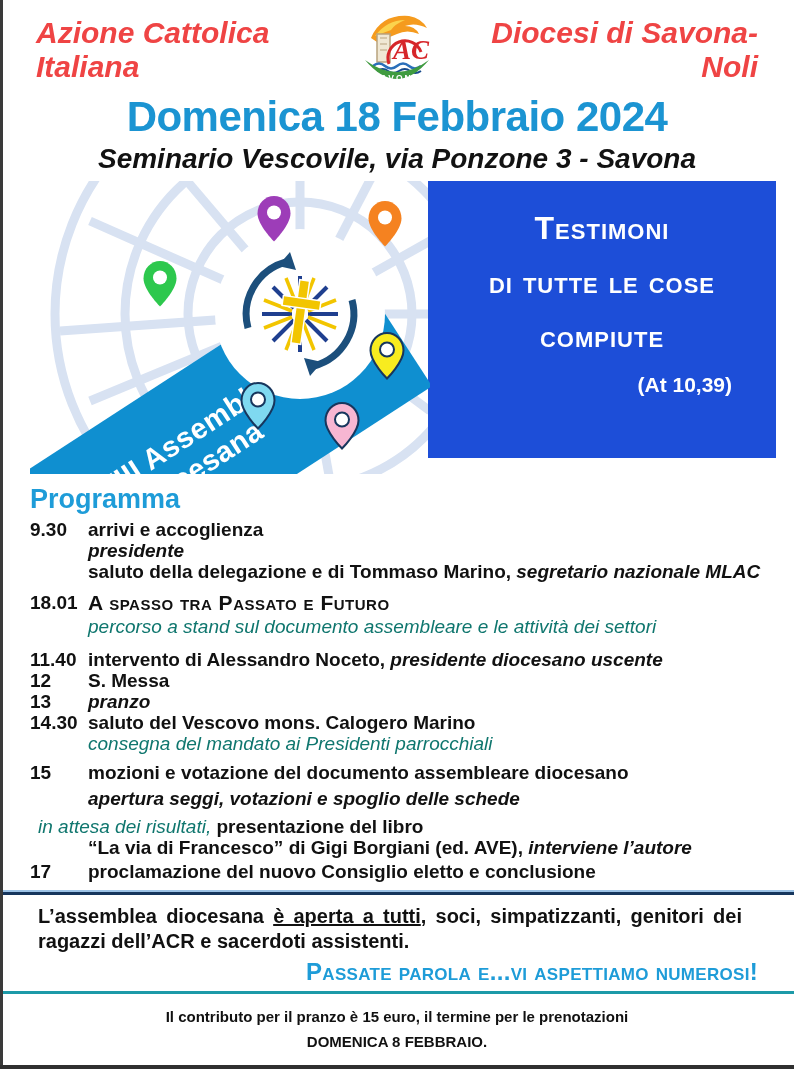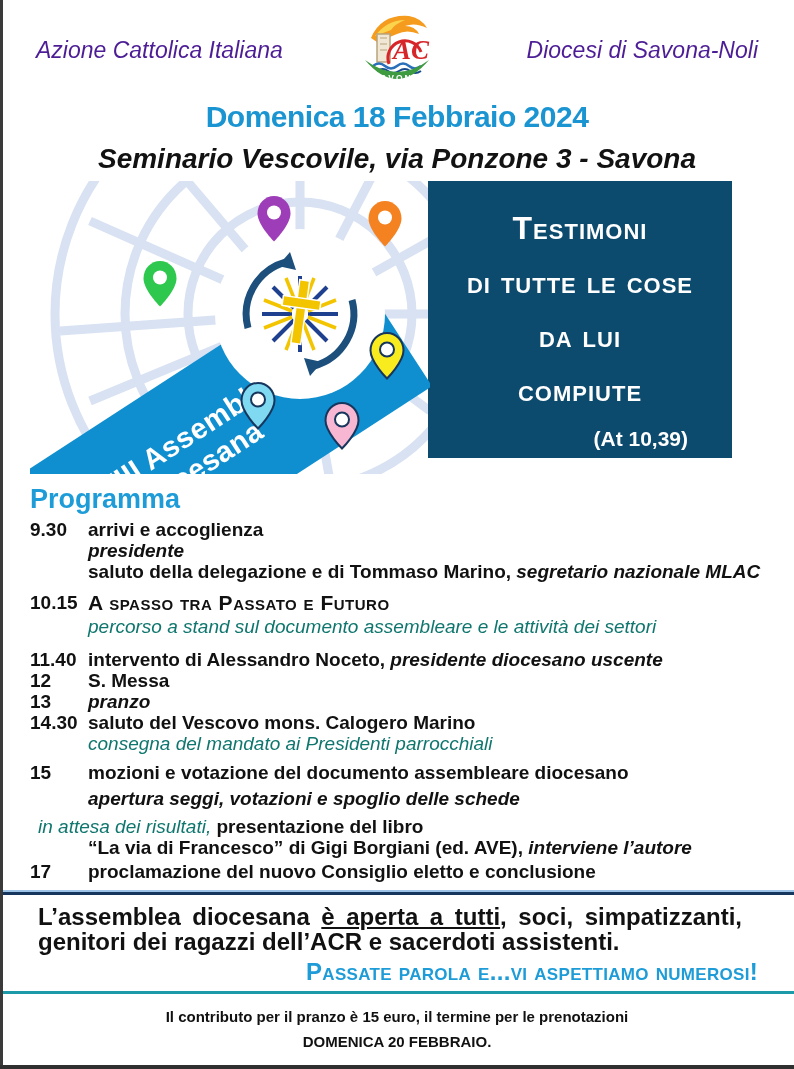--- a/index.html
+++ b/index.html
@@ -7,26 +7,26 @@
     width:794px;height:1069px;position:relative;overflow:hidden;
     background:#ffffff;
     font-family:"Liberation Sans", sans-serif;
     color:#111;
   }
   .edge-left{position:absolute;left:0;top:0;width:3px;height:100%;background:#3a3a3a;z-index:50;}
   .edge-bottom{position:absolute;left:0;bottom:0;width:100%;height:4px;background:#303030;z-index:50;}
 
   
   .top-row{display:flex;align-items:center;padding:10px 36px 0 36px;height:80px;}
-  .top-label{flex:1;font-size:23px;font-weight:normal;font-style:italic;color:#4c1d95;}
+  .top-label{flex:1;font-size:30px;font-weight:bold;font-style:italic;color:#ef4444;}
   .top-label.right{text-align:right;}
   .logo-wrap{width:84px;display:flex;justify-content:center;}
 
   .event-title{
-    text-align:center;font-size:30px;font-weight:bold;color:#1b94d2;
+    text-align:center;font-size:42px;font-weight:bold;color:#1b94d2;
     letter-spacing:-0.5px;margin-top:4px;line-height:46px;
   }
   .event-location{
     text-align:center;font-size:28px;font-weight:bold;font-style:italic;color:#121212;
     margin-top:2px;line-height:33px;
   }
 
   
   .hero{position:relative;height:293px;margin-top:6px;}
   .map{position:absolute;left:30px;top:0;width:400px;height:293px;overflow:hidden;background:#fff;}
@@ -38,40 +38,40 @@
   }
   .banner div{color:#fff;font-size:29px;font-weight:bold;line-height:33px;letter-spacing:0.5px;}
   .cutout{
     position:absolute;left:185px;top:48px;width:170px;height:170px;border-radius:50%;
     background:#fff;z-index:3;
   }
   .emblem{position:absolute;left:205px;top:68px;z-index:4;}
   .pin{position:absolute;z-index:5;}
 
   .quote-box{
-    position:absolute;left:428px;top:0;width:304px;height:277px;background:#0c4a6e;
+    position:absolute;left:428px;top:0;width:348px;height:277px;background:#1d4ed8;
     color:#fff;text-align:center;padding-top:20px;box-sizing:border-box;
   }
   .quote-line{font-weight:bold;font-variant:small-caps;font-size:32px;line-height:54px;letter-spacing:1px;}
   .quote-ref{font-weight:bold;font-size:21px;text-align:right;padding-right:44px;margin-top:10px;}
 
   
   .prog-heading{margin:10px 0 4px 30px;font-size:27px;font-weight:bold;color:#1e9cd8;}
   .prog-rows{padding-left:30px;padding-right:20px;font-size:19px;}
   .prow{display:grid;grid-template-columns:58px 1fr;line-height:21px;}
   .prow .ptime{font-weight:bold;}
   .prow .pfull{grid-column:1 / 3;padding-left:8px;}
   .sg-b{font-weight:bold;}
   .sg-bi{font-weight:bold;font-style:italic;}
   .sg-li{font-style:italic;color:#0f766e;font-weight:normal;}
   .sg-sc{font-weight:bold;font-variant:small-caps;font-size:21px;letter-spacing:0.5px;}
   .sg-bu{font-weight:bold;text-decoration:underline;}
 
   .rule-double{margin-top:8px;height:0;border-top:2px solid #9dc3e6;border-bottom:3px solid #17365d;}
-  .note{padding:9px 52px 0 38px;font-size:24px;font-weight:bold;line-height:25px;text-align:justify;}
+  .note{padding:9px 52px 0 38px;font-size:20px;font-weight:bold;line-height:25px;text-align:justify;}
   .callout{
     padding-right:36px;text-align:right;color:#1e9cd8;font-weight:bold;
     font-variant:small-caps;font-size:24px;margin-top:4px;letter-spacing:0.3px;
   }
   .rule-teal{margin-top:5px;border-top:3px solid #1d9aa8;}
   .contribution{margin-top:10px;text-align:center;font-size:15px;font-weight:bold;line-height:25px;}
   .info-heading{margin:16px 0 2px 30px;font-size:24px;font-weight:bold;color:#1e9cd8;}
 </style>
 </head>
 <body>
@@ -187,42 +187,41 @@
         <div class="pin" style="left: 293px; top: 221px;"><svg width="38" height="48" viewBox="0 0 36 48">
             <path d="M18 1 C9 1 1.5 8.5 1.5 18.5 c0 11.5 16.5 28 16.5 28 s16.5-16.5 16.5-28 C34.5 8.5 27 1 18 1 z" fill="#f7b6d2" stroke="#17365d" stroke-width="2"></path>
             <circle cx="18" cy="17.5" r="7" fill="#ffffff" stroke="#17365d" stroke-width="2"></circle>
           </svg></div>
       </div>
   </div>
 
   <div class="quote-box">
     <div class="quote-line">Testimoni</div>
     <div class="quote-line">di tutte le cose</div>
-    <div class="quote-line">da lui</div>
     <div class="quote-line">compiute</div>
     <div class="quote-ref">(At 10,39)</div>
   </div>
 </div>
 
 <div class="prog-heading">Programma</div>
 <div class="prog-rows" id="prog-rows">
     <div class="prow">
       <span class="ptime">9.30</span>
       <span><span class="sg-b">arrivi e accoglienza</span></span>
     </div>
     <div class="prow">
       <span class="ptime"></span>
       <span><span class="sg-bi">presidente</span></span>
     </div>
     <div class="prow">
       <span class="ptime"></span>
       <span><span class="sg-b">saluto della delegazione e di Tommaso Marino,</span><span class="sg-bi"> segretario nazionale MLAC</span></span>
     </div>
     <div class="prow" style="margin-top: 10px;">
-      <span class="ptime">10.15</span>
+      <span class="ptime">18.01</span>
       <span><span class="sg-sc">A spasso tra Passato e Futuro</span></span>
     </div>
     <div class="prow" style="margin-top: 2px;">
       <span class="ptime"></span>
       <span><span class="sg-li">percorso a stand sul documento assembleare e le attività dei settori</span></span>
     </div>
     <div class="prow" style="margin-top: 12px;">
       <span class="ptime">11.40</span>
       <span><span class="sg-b">intervento di Alessandro Noceto,</span><span class="sg-bi"> presidente diocesano uscente</span></span>
     </div>
@@ -265,16 +264,16 @@
 
 <div class="rule-double"></div>
 
 <div class="note" id="note"><span class="sg-b">L’assemblea diocesana </span><span class="sg-bu">è aperta a tutti</span><span class="sg-b">, soci, simpatizzanti, genitori dei ragazzi dell’ACR e sacerdoti assistenti.</span></div>
 <div class="callout">Passate parola e...vi aspettiamo numerosi!</div>
 
 <div class="rule-teal"></div>
 
 <div class="contribution">
   <div>Il contributo per il pranzo è 15 euro, il termine per le prenotazioni</div>
-  <div>DOMENICA 20 FEBBRAIO.</div>
+  <div>DOMENICA 8 FEBBRAIO.</div>
 </div>
 
 <div class="info-heading">Per info e prenotazioni:</div>
 
 </body></html>

